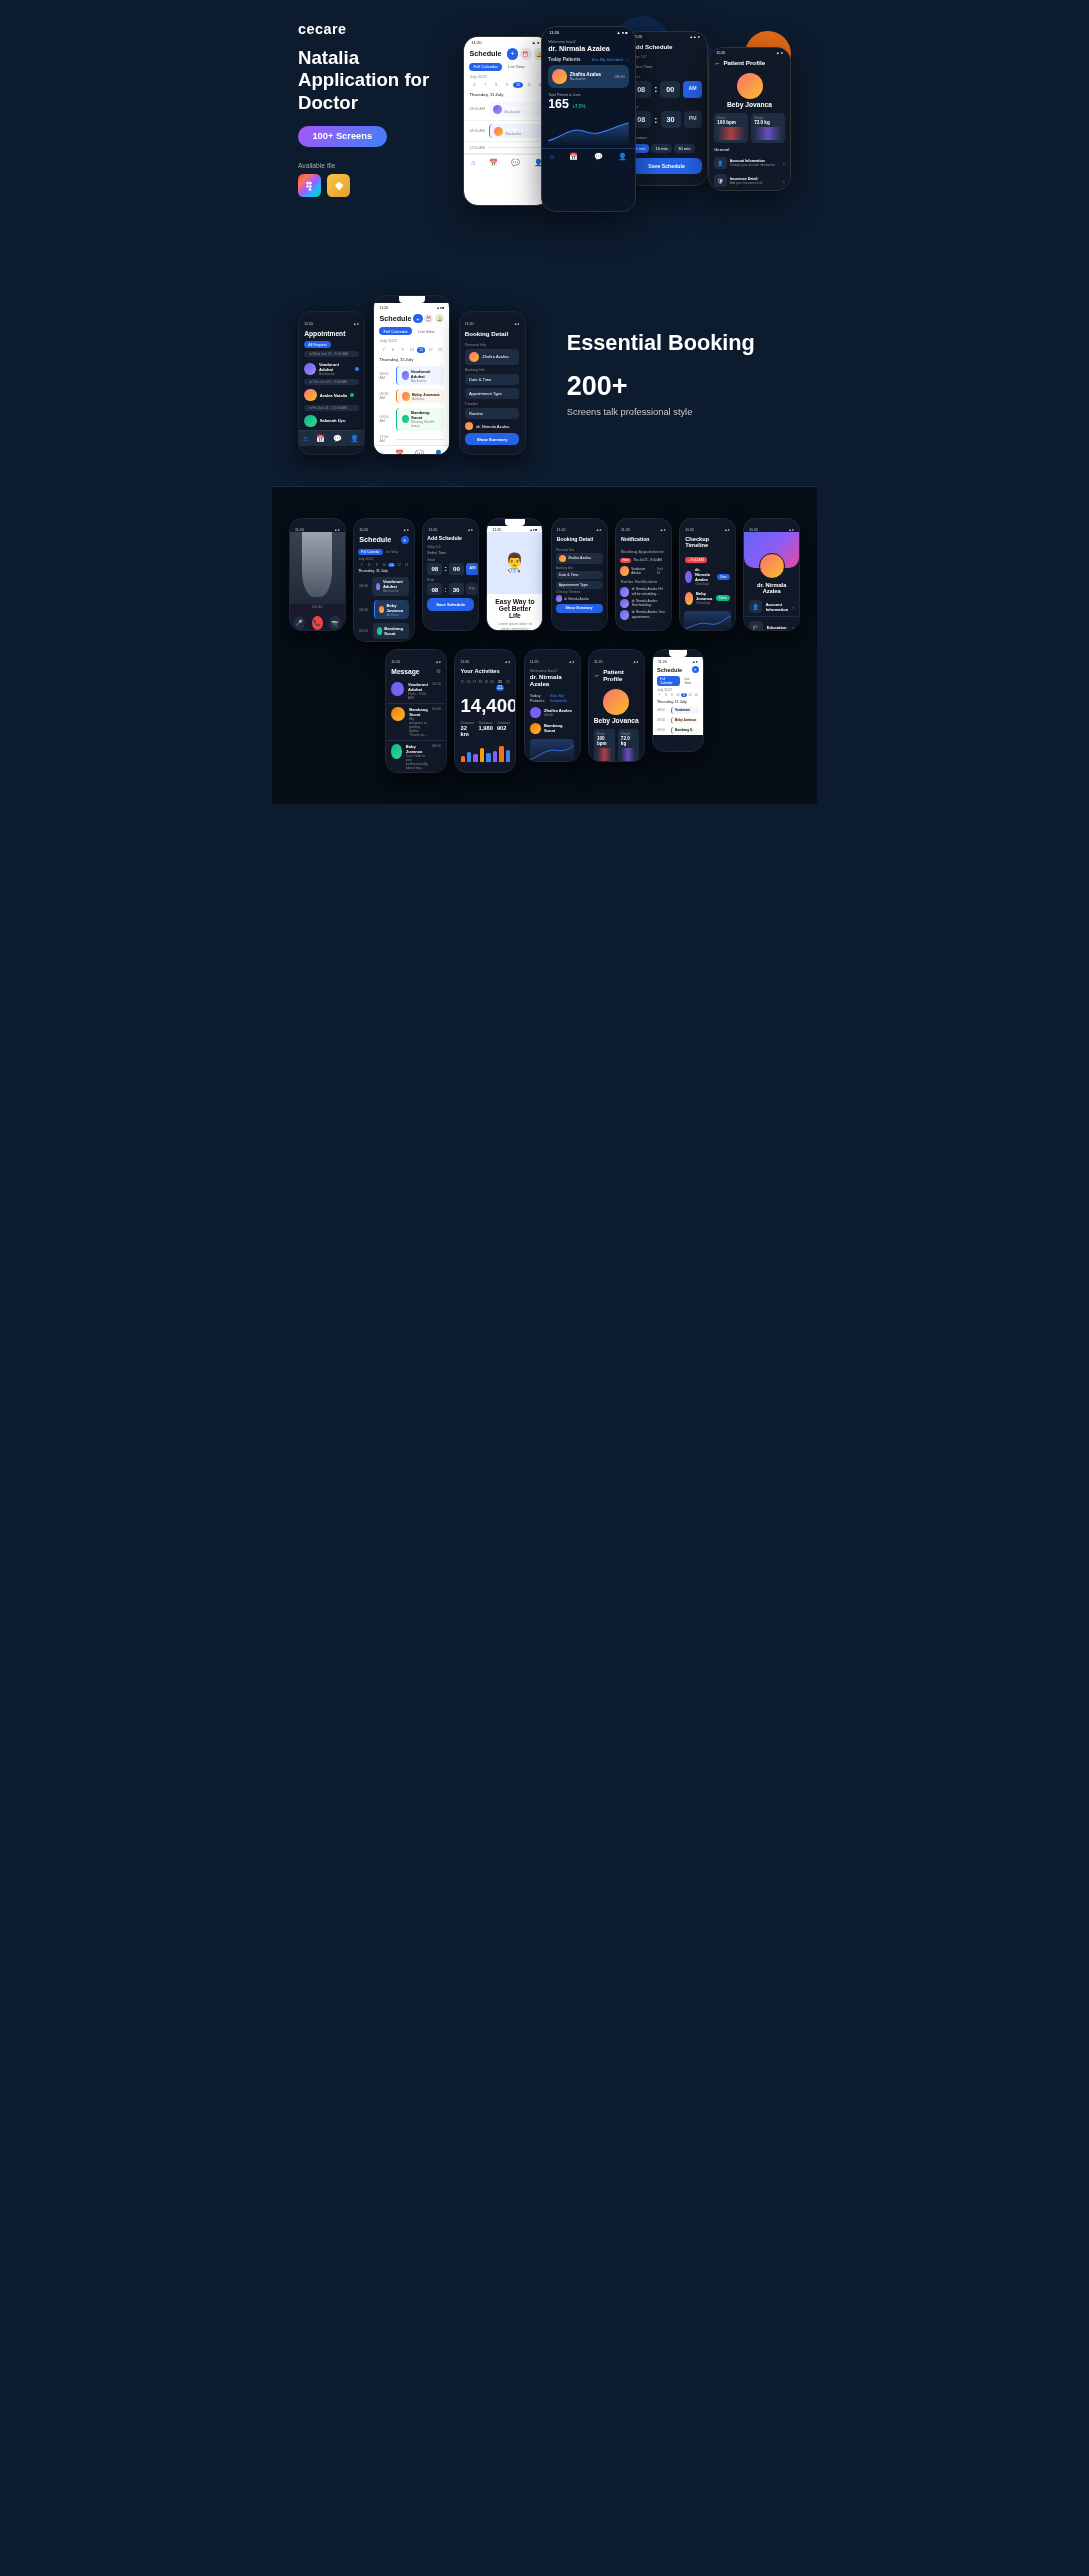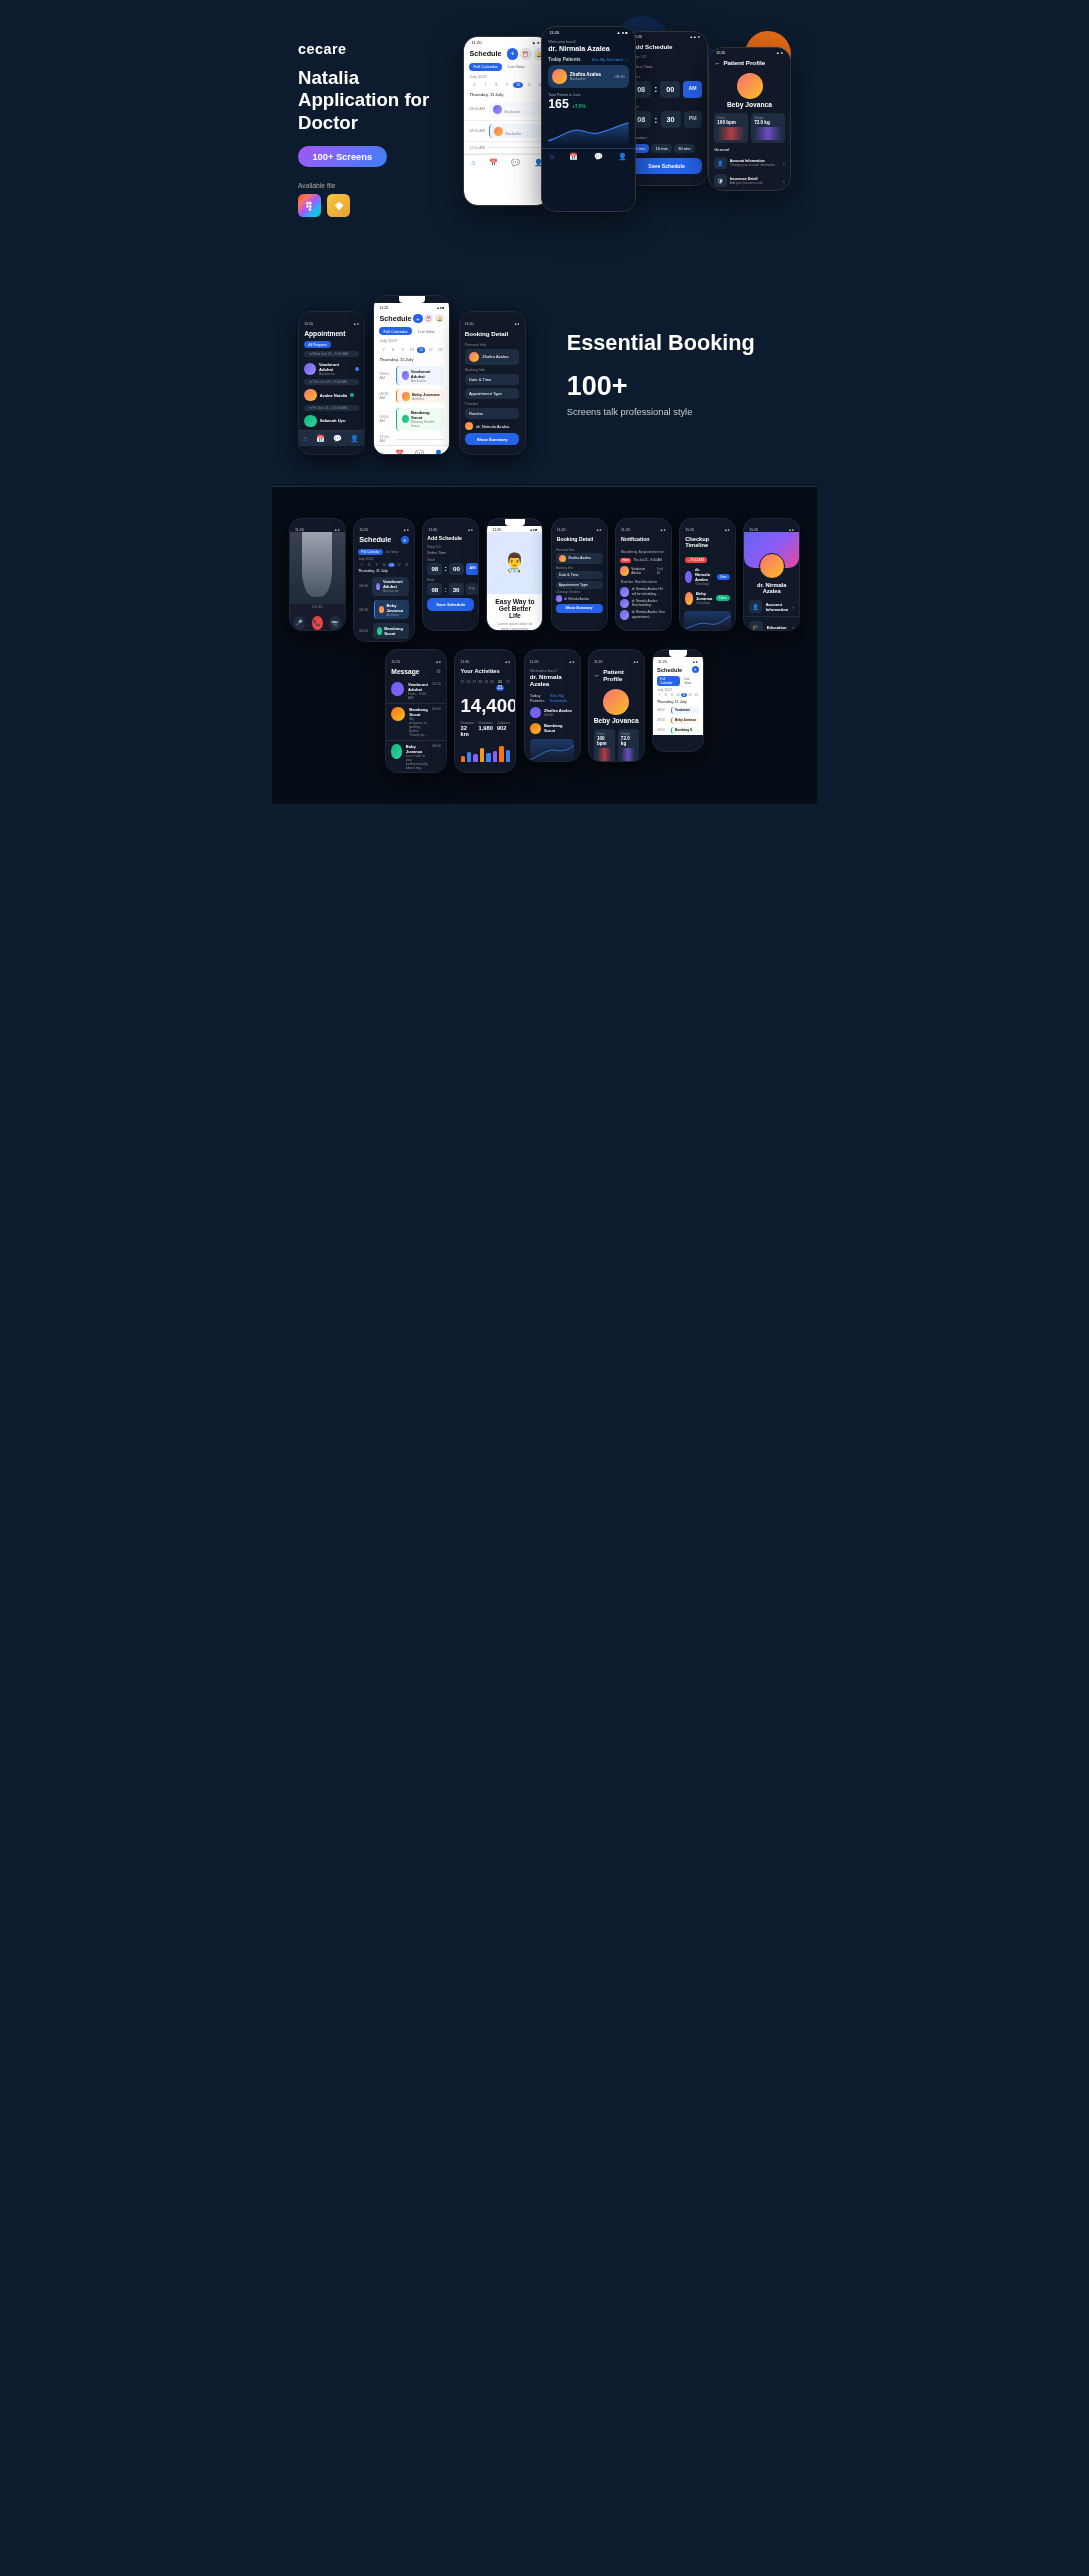--- a/index.html
+++ b/index.html
@@ -9,21 +9,20 @@
       color: #fff;
       width: 545px;
       margin: 0 auto;
     }
 
     
     .hero {
       background: #0d1b2e;
       padding: 20.6px 26px 26px 26px;
       display: flex;
-      align-items: center;
       min-height: 237px;
       position: relative;
       overflow: hidden;
     }
     .hero-left {
       flex: 0 0 155px;
       z-index: 2;
     }
     .hero-logo {
       font-size: 14.4px;
@@ -797,21 +796,21 @@
             <span style="font-size:4.1px;color:#fff;">dr. Nirmala Azalea</span>
           </div>
           <div style="background:#2563eb;border-radius:5.2px;padding:3.1px;text-align:center;font-size:4.1px;color:#fff;font-weight:700;margin-top:3.1px;">Show Summary</div>
         </div>
       </div>
     </div>
   </div>
 
   <div class="section-2-text">
     <div class="section-2-title">Essential Booking</div>
-    <div class="section-2-count">100+</div>
+    <div class="section-2-count">200+</div>
     <div class="section-2-sub">Screens talk professional style</div>
   </div>
 </section>
 
 <div class="section-divider"></div>
 
 <section class="section-3">
   <div class="section-3-grid">
 
     <div class="pf" style="width:57px;height:113px;">

